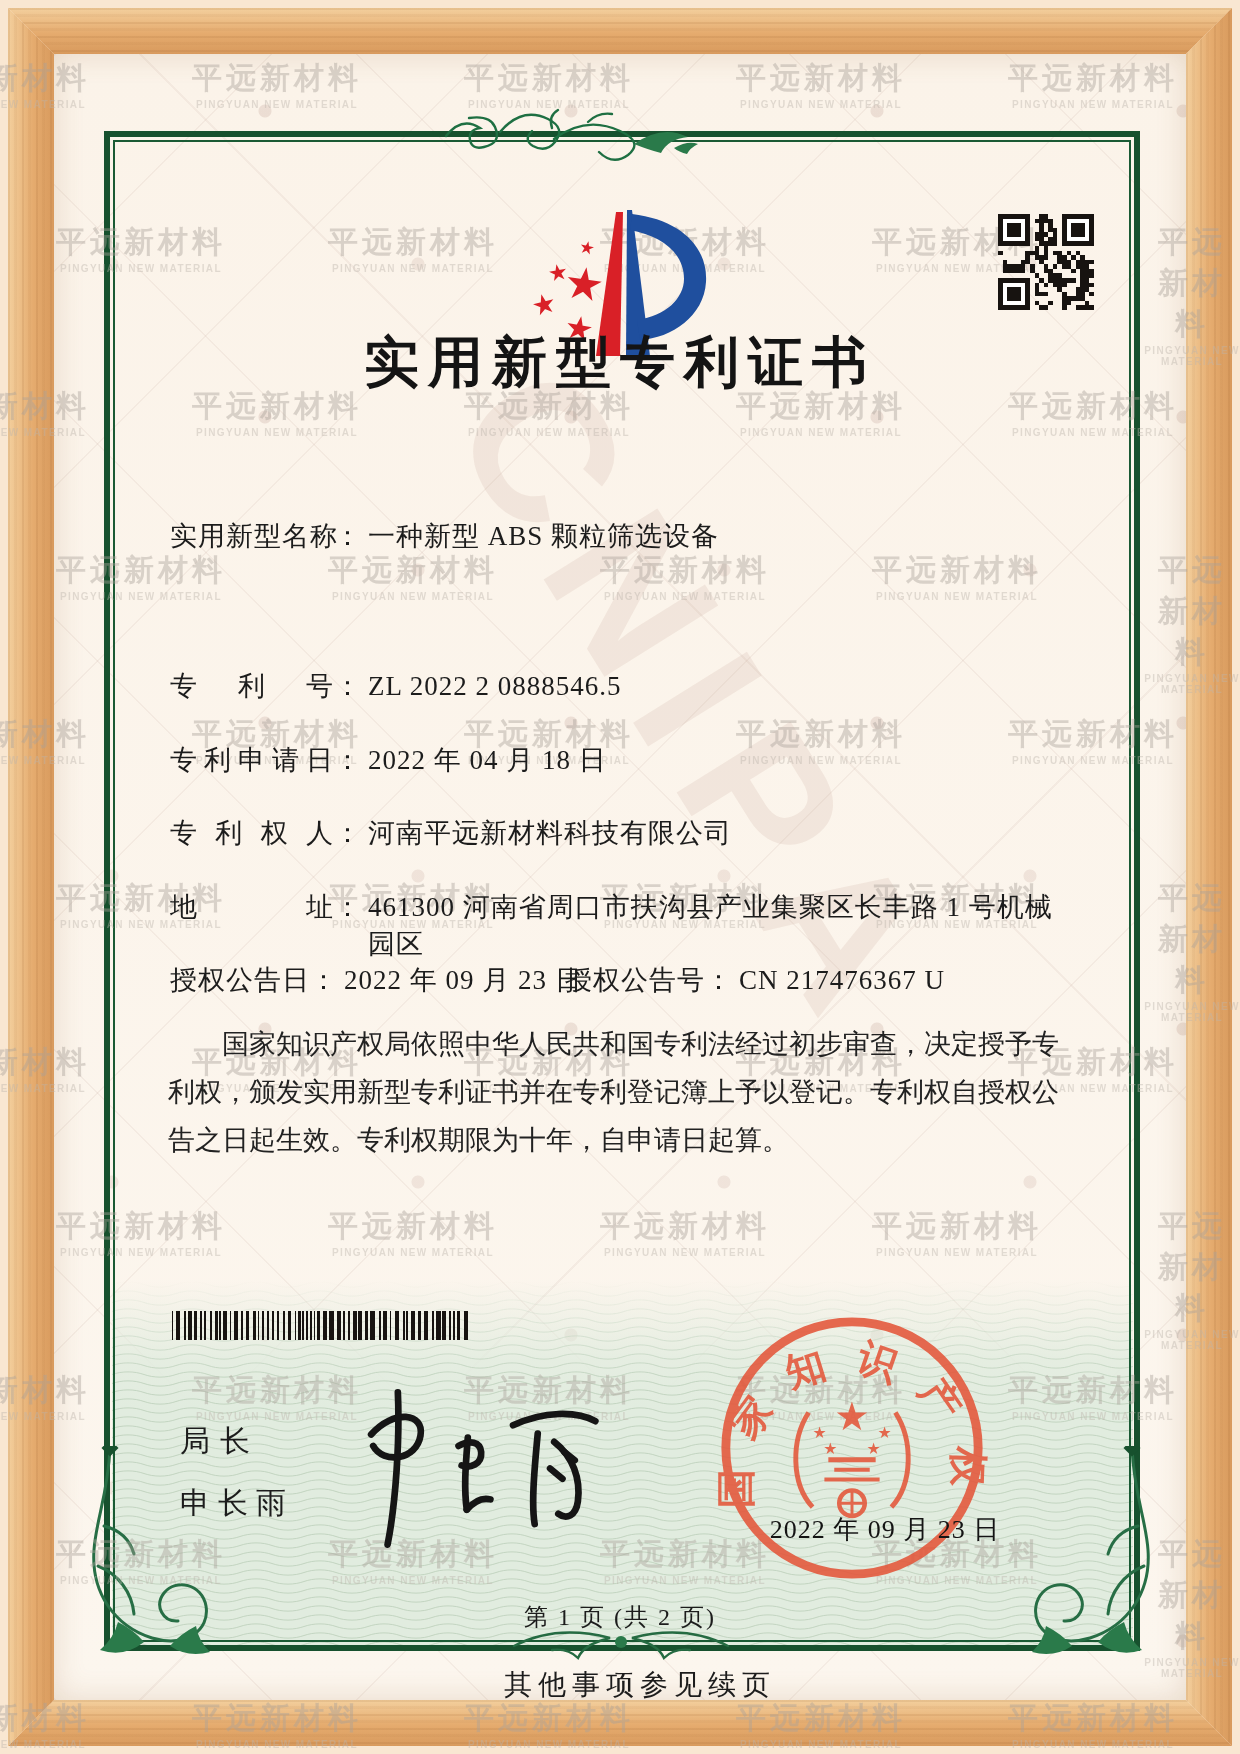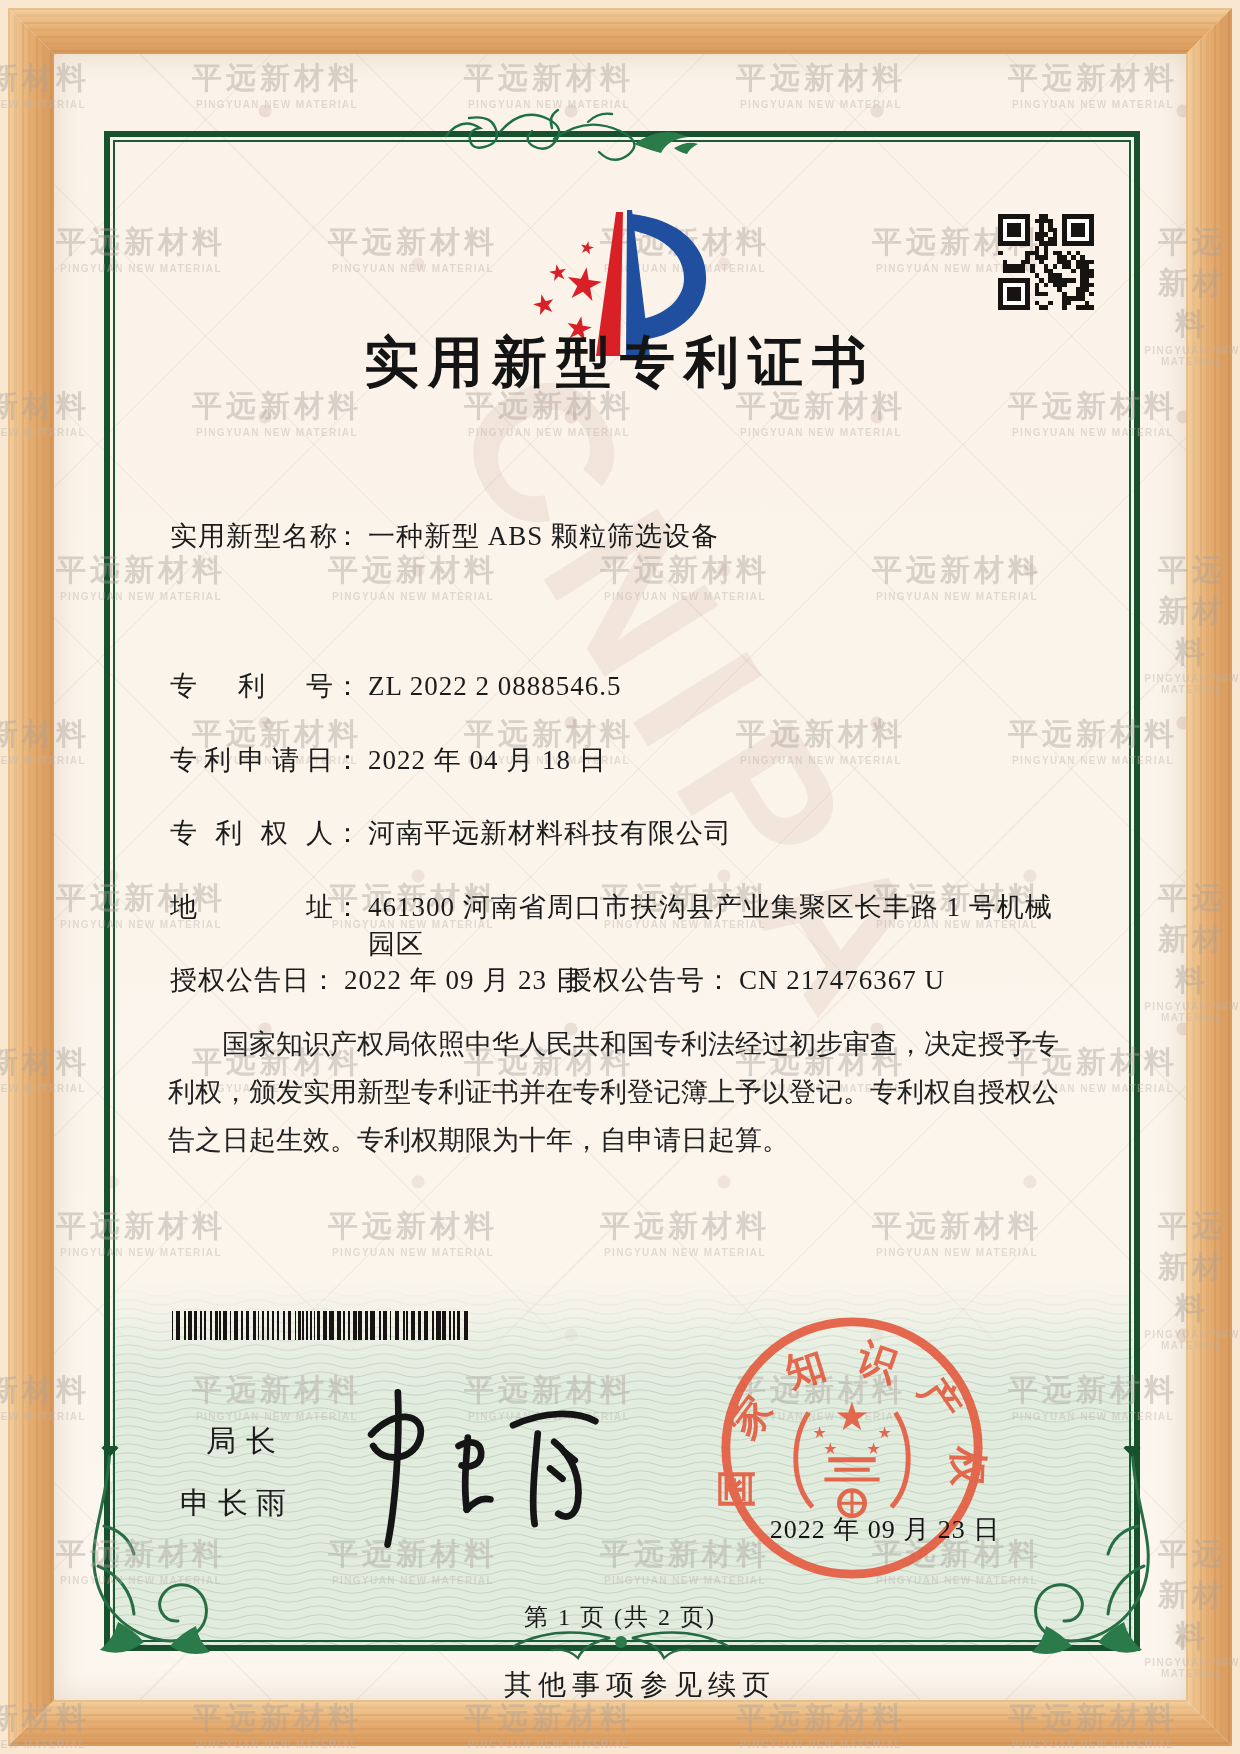--- a/index.html
+++ b/index.html
@@ -65,21 +65,21 @@
 
   .frow { left:170px; font-size:27px; line-height:37px; letter-spacing:1px; white-space:nowrap; }
   .f-label { display:inline-block; width:164px; text-align:justify; text-align-last:justify; }
   .f-value { margin-left:6px; }
   .f-value.wrap { display:inline-block; vertical-align:top; width:692px; white-space:normal; }
 
   .paras { left:168px; top:1020px; width:914px; font-size:27px; line-height:48px; color:#222; }
   .paras p { text-indent:2em; }
 
   .barcode { left:172px; top:1311px; width:300px; height:29px; }
-  .officer-title { left:180px; top:1421px; font-size:30px; letter-spacing:10px;margin-left:26px; }
+  .officer-title { left:180px; top:1421px; font-size:30px; letter-spacing:10px; }
   .officer-name  { left:180px; top:1483px; font-size:30px; letter-spacing:8px; }
   .sig { left:335px; top:1378px; width:280px; height:180px; }
 
   .seal { left:714px; top:1310px; width:276px; height:276px; opacity:.88; }
   .seal-date { left:765px; top:1512px; width:240px; text-align:center; font-size:26px; letter-spacing:1px; color:#141414; z-index:5; }
 
   .page-no { left:0; right:0; top:1601px; text-align:center; font-size:24px; letter-spacing:2px; }
   .foot-note { left:0; right:0; top:1666px; text-align:center; font-size:28px; letter-spacing:6px;padding-left:40px; }
 </style>
 </head>

